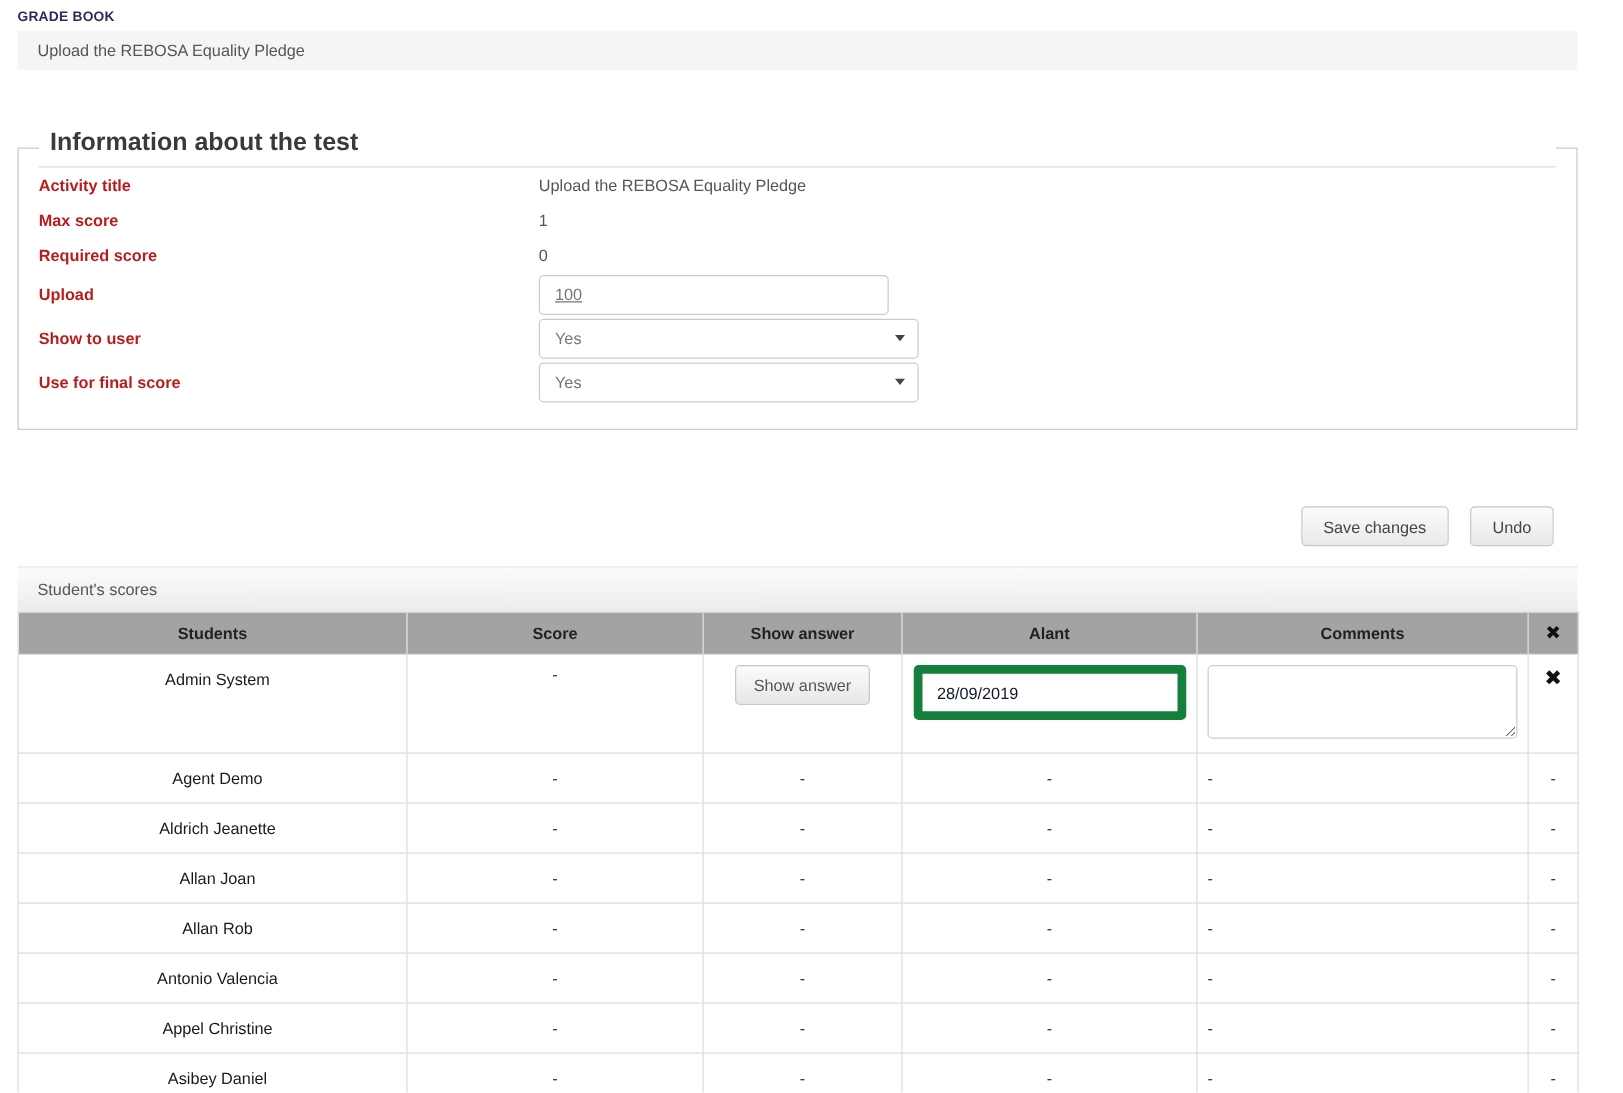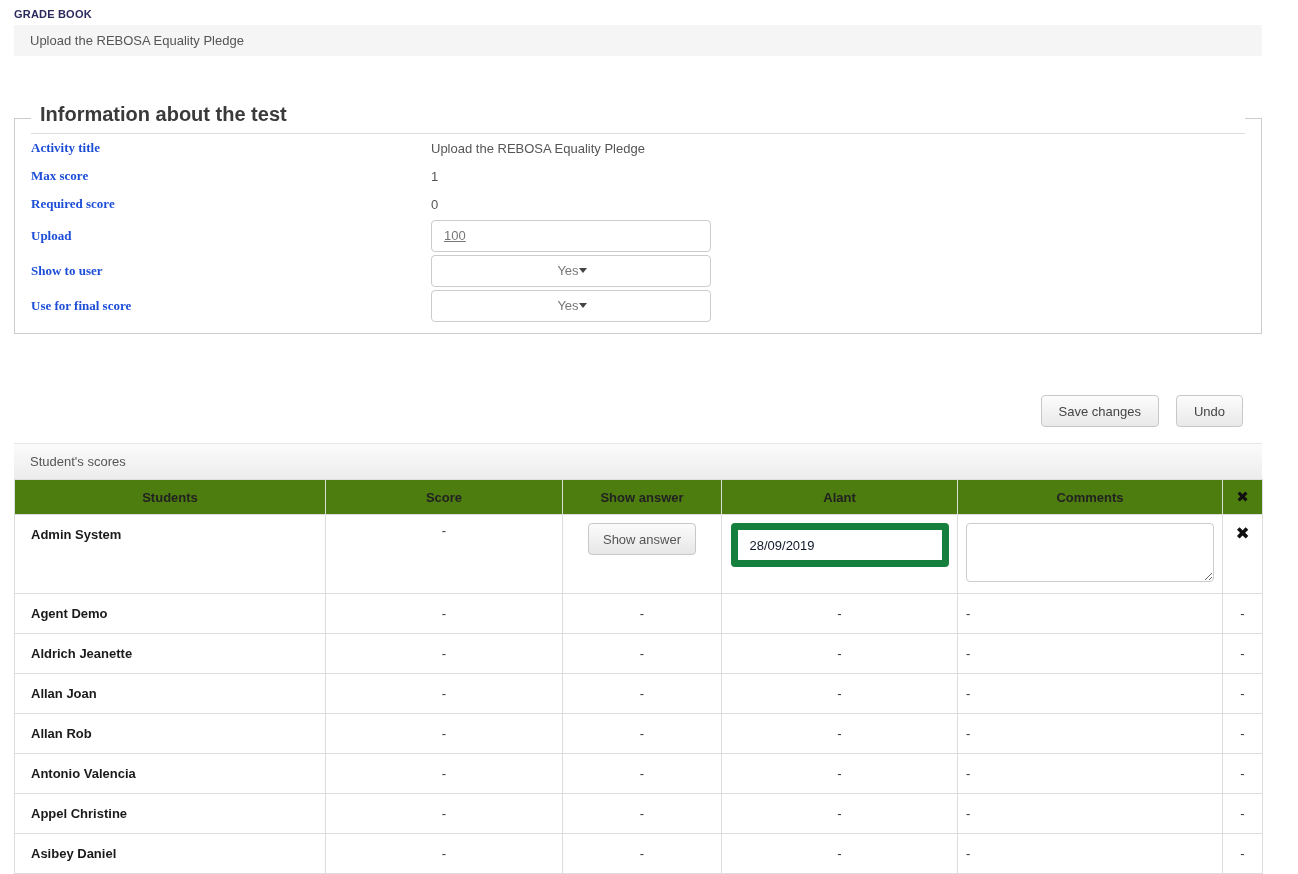--- a/index.html
+++ b/index.html
@@ -16,39 +16,39 @@
     font-size: 11px; font-weight: bold; color: #2b2a5e;
     padding-top: 8px; margin-bottom: 5px; letter-spacing: .2px;
   }
   .activity-bar {
     background: #f5f5f5; color: #555;
     padding: 8px 16px; height: 31px; line-height: 15px;
   }
 
   
   fieldset.info {
-    margin-top: 47px; border: 1px solid #ccc; padding: 0 16px 10px 16px;
+    margin-top: 47px; border: 1px solid #ccc; padding: 0 16px 20px 16px;
   }
   legend.info-legend {
     width: 100%; font-size: 20px; font-weight: bold; color: #3a3a3a;
     padding: 0 0 7px 9px; border-bottom: 1px solid #ddd;
   }
   .field-row { display: flex; align-items: center; min-height: 28px; }
   .field-row.control { min-height: 35px; }
-  .field-label { width: 400px; font-weight: bold; color: #1d4ed8; font-family: Liberation Serif, serif; }
+  .field-label { width: 400px; font-weight: bold; color: #b91c1c; }
   .field-value { color: #555; }
   .text-input {
     width: 280px; height: 32px; border: 1px solid #ccc; border-radius: 4px;
     padding: 0 12px; color: #777; font-size: 13px;
     font-family: "Liberation Sans", sans-serif; background: #fff; outline: none; text-decoration: underline;
   }
   .select-box {
-    width: 280px; height: 32px; border: 1px solid #ccc; border-radius: 4px;
+    width: 304px; height: 32px; border: 1px solid #ccc; border-radius: 4px;
     padding: 0 10px 0 12px; color: #777; background: #fff;
-    display: flex; align-items: center; justify-content: center;
+    display: flex; align-items: center; justify-content: space-between;
     cursor: pointer;
   }
   .chevron-down {
     width: 0; height: 0; border-left: 4px solid transparent;
     border-right: 4px solid transparent; border-top: 5px solid #444;
   }
 
   
   .actions {
     display: flex; justify-content: flex-end; gap: 17px;
@@ -66,27 +66,27 @@
     margin-top: 16px; height: 36px; padding: 10px 16px; color: #555;
     background: linear-gradient(#fbfbfb, #ececec);
     border-top: 1px solid #e7e7e7;
   }
   table.scores {
     width: 1248px; border-collapse: collapse; table-layout: fixed;
     border: 1px solid #ddd;
   }
   table.scores th, table.scores td { border: 1px solid #ddd; font-size: 13px; }
   table.scores th {
-    background: #4d7c0f; color: #222; font-weight: bold;
+    background: #a3a3a3; color: #222; font-weight: bold;
     padding: 9px 8px; text-align: center;
   }
   th.col-students { text-align: left; padding-left: 16px; }
   th.col-comments { text-align: left; }
   td { vertical-align: top; padding: 8px; color: #333; }
-  td.name-cell { font-weight: bold; color: #1a1a1a; text-align: left; padding-left: 16px; padding-top: 12px; }
+  td.name-cell { font-weight: normal; color: #1a1a1a; text-align: center; padding-left: 16px; padding-top: 12px; }
   td.center { text-align: center; }
   td.left { text-align: left; }
   .dash-row td { padding-top: 12px; padding-bottom: 12px; height: 40px; }
   .remove-x { font-size: 17px; color: #111; line-height: 1; display: inline-block; }
   th .remove-x { font-size: 15px; }
 
   
   .btn-show-answer {
     height: 32px; padding: 0 14px; font-size: 13px; color: #555;
     font-family: "Liberation Sans", sans-serif;

